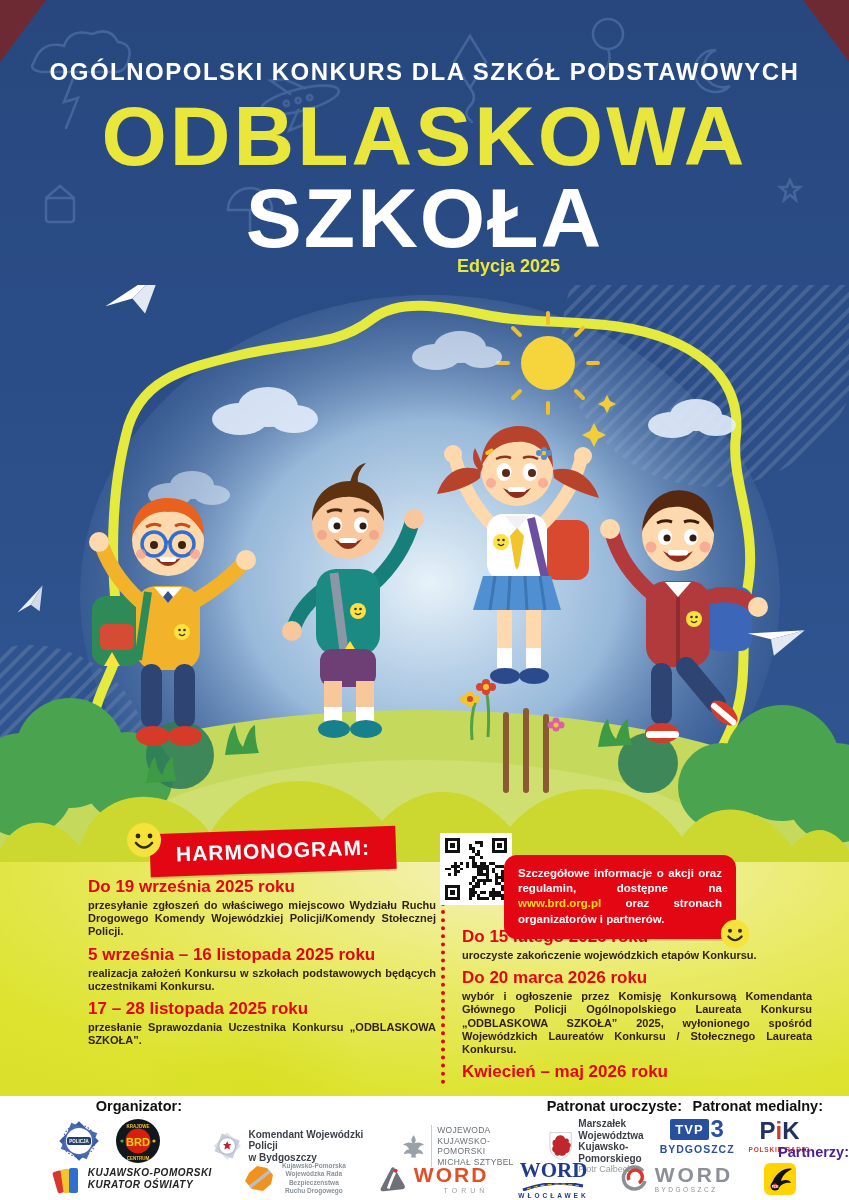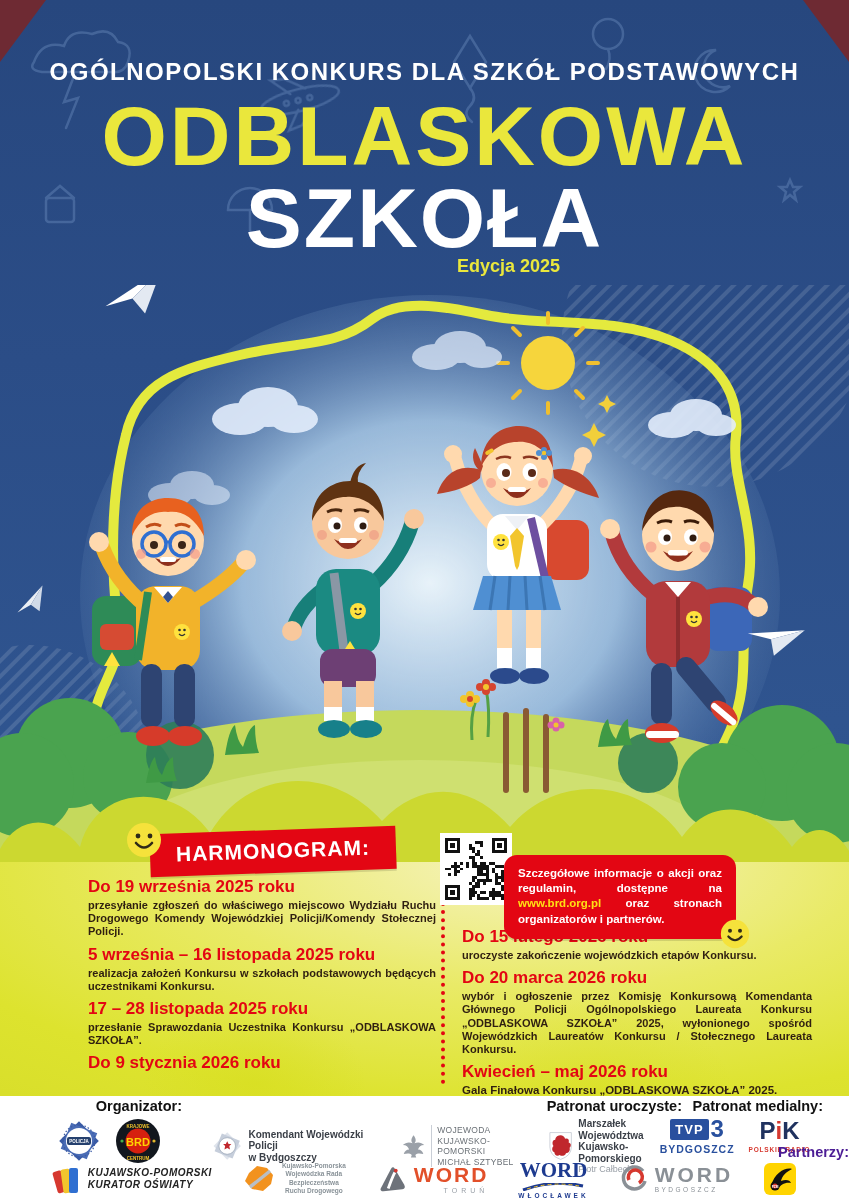--- a/index.html
+++ b/index.html
@@ -580,38 +580,36 @@
     </div>
     <div class="sched-item">
       <div class="sched-date">5 września – 16 listopada 2025 roku</div>
       <div class="sched-desc">realizacja założeń Konkursu w szkołach podstawowych będących uczestnikami Konkursu.</div>
     </div>
     <div class="sched-item">
       <div class="sched-date">17 – 28 listopada 2025 roku</div>
       <div class="sched-desc">przesłanie Sprawozdania Uczestnika Konkursu „ODBLASKOWA SZKOŁA”.</div>
     </div>
     <div class="sched-item">
-      <div class="sched-date">Do 9 stycznia 2026 roku</div>
     </div>
   </div>
 
   <div class="divider"></div>
 
   <div class="col col-right">
     <div class="sched-item">
       <div class="sched-date">Do 15 lutego 2026 roku</div>
       <div class="sched-desc">uroczyste zakończenie wojewódzkich etapów Konkursu.</div>
     </div>
     <div class="sched-item">
       <div class="sched-date">Do 20 marca 2026 roku</div>
       <div class="sched-desc">wybór i ogłoszenie przez Komisję Konkursową Komendanta Głównego Policji Ogólnopolskiego Laureata Konkursu „ODBLASKOWA SZKOŁA” 2025, wyłonionego spośród Wojewódzkich Laureatów Konkursu / Stołecznego Laureata Konkursu.</div>
     </div>
     <div class="sched-item">
       <div class="sched-date">Kwiecień – maj 2026 roku</div>
-      <div class="sched-desc gala">Gala Finałowa Konkursu „ODBLASKOWA SZKOŁA” 2025.</div>
     </div>
   </div>
 
   <div class="footer">
 
     <div class="f-org">
       <div class="f-label">Organizator:</div>
       <div class="logo-row">
         <svg width="44" height="46" viewBox="0 0 44 46">
           <g transform="translate(22,23)">

